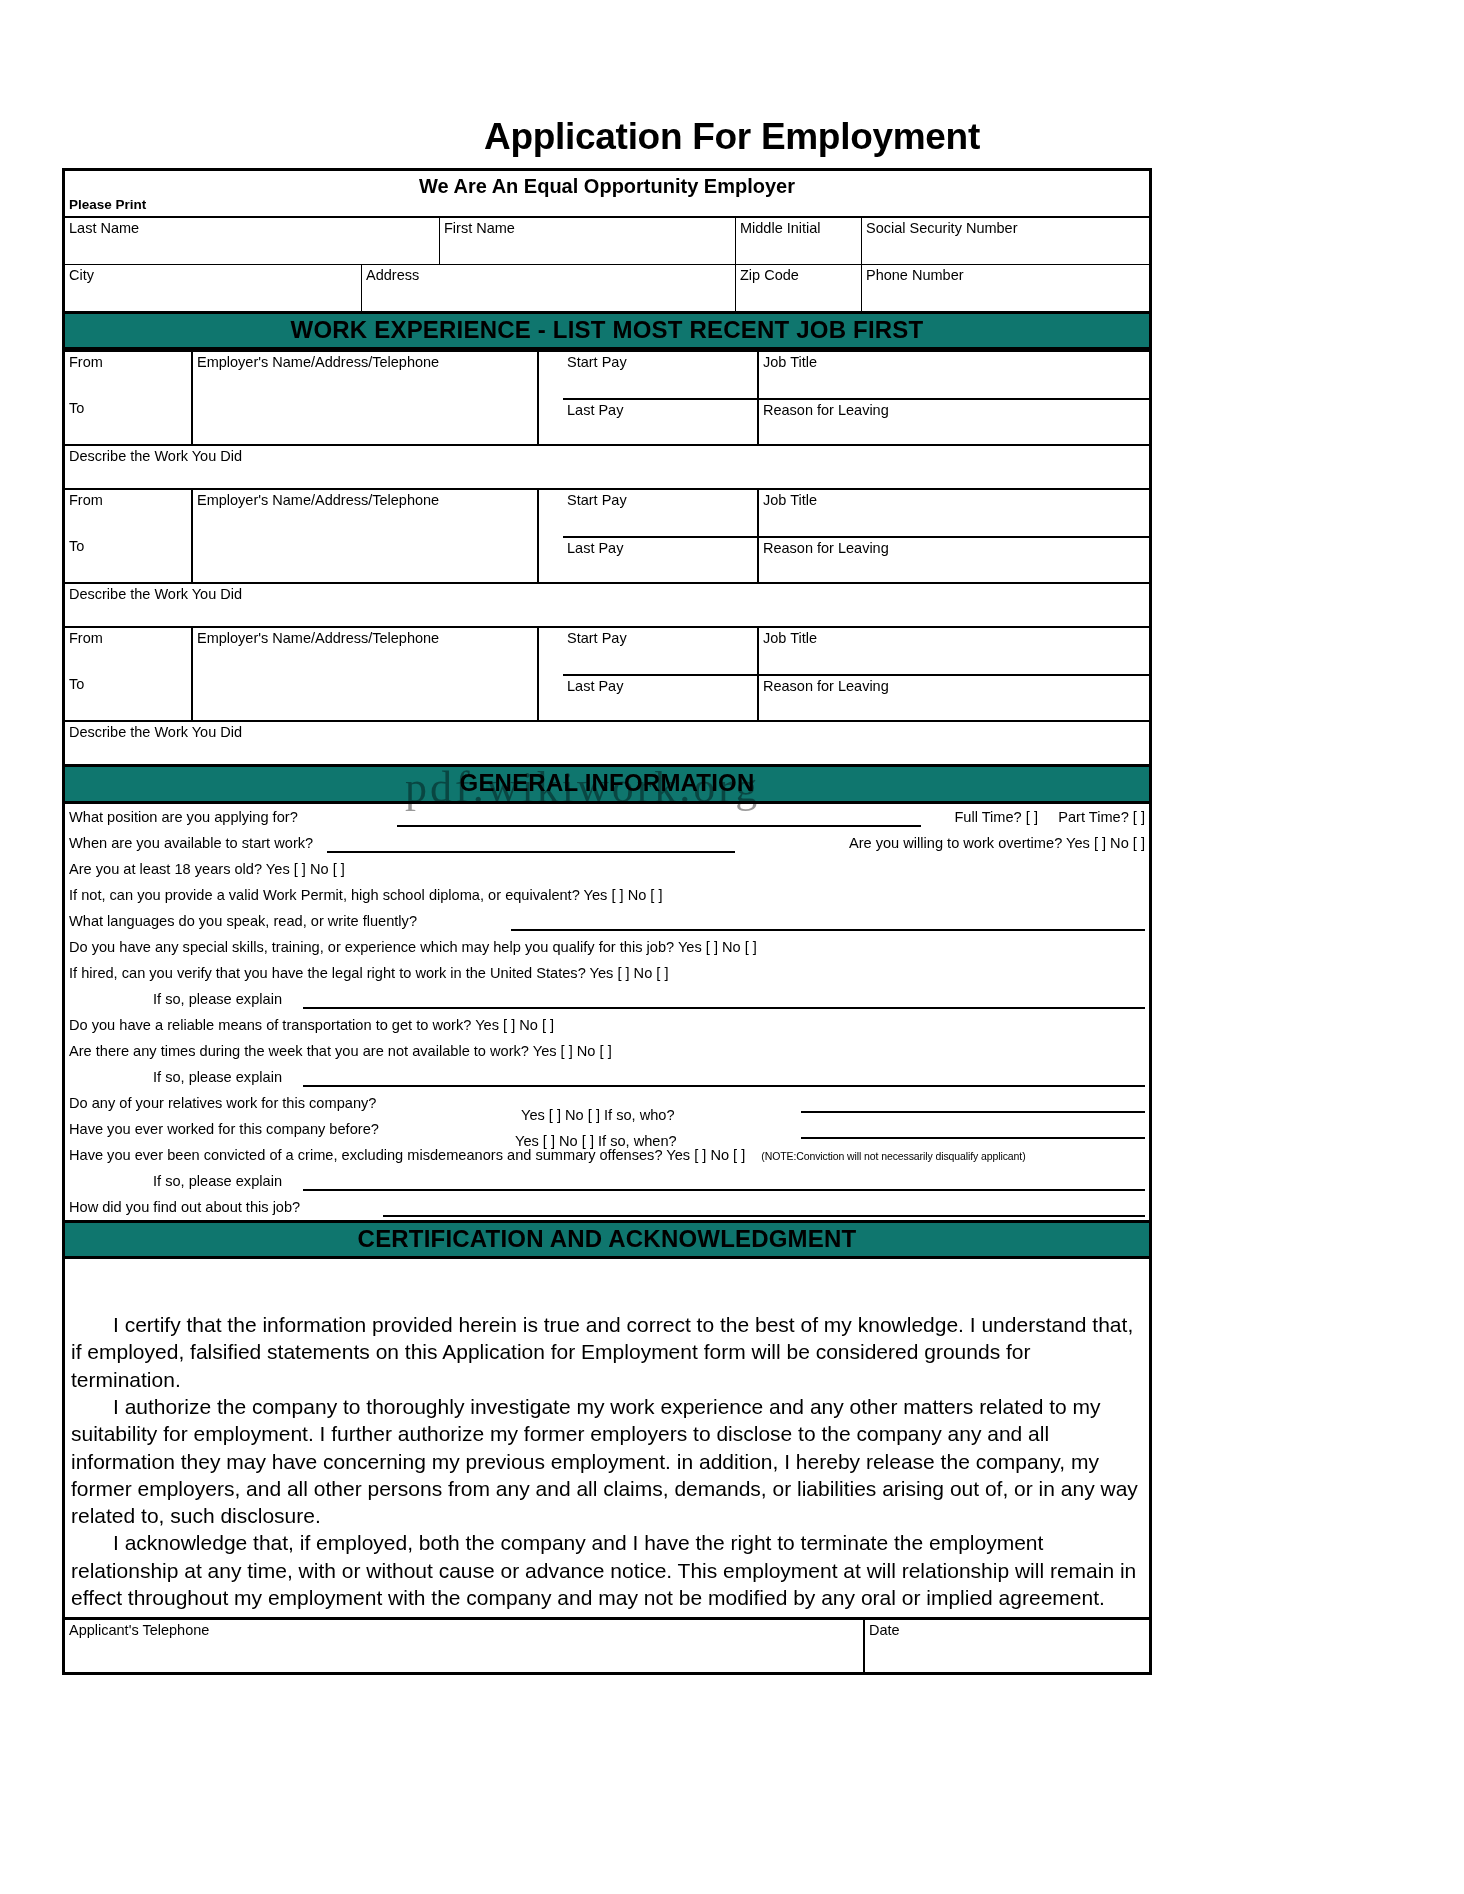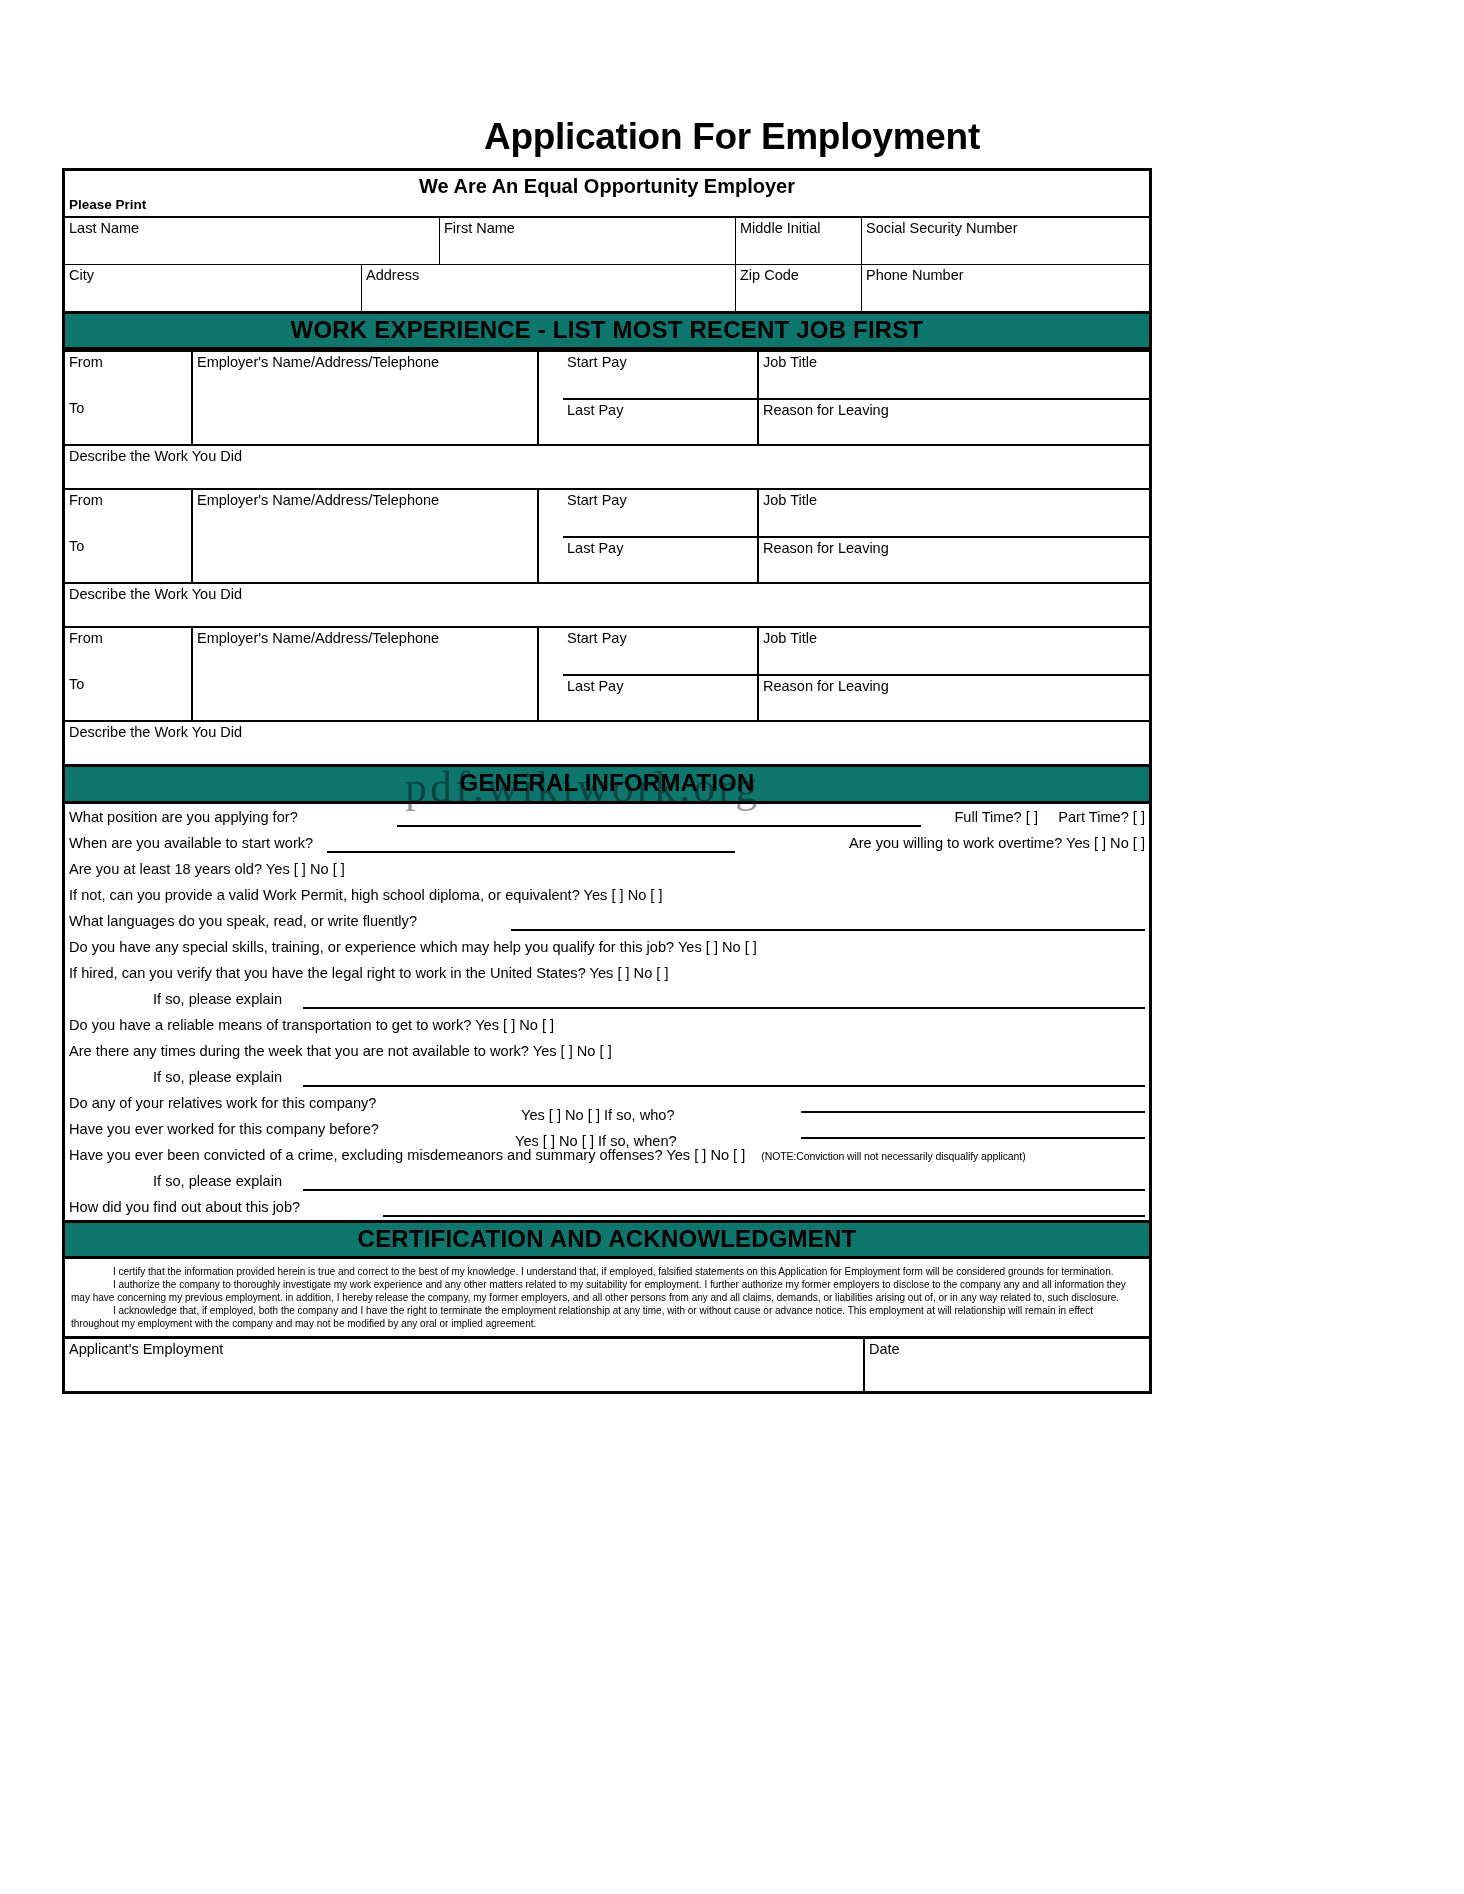--- a/index.html
+++ b/index.html
@@ -165,23 +165,24 @@
   }
   .note {
     font-size: 10.5px;
     letter-spacing: -0.1px;
     padding-left: 16px;
   }
 
   
   .cert-body {
     padding: 6px 8px 6px 6px;
-    font-size: 10px;
+    font-size: 21px;
     line-height: 1.30;
     text-align: left;
+    margin-top: 46px;
   }
   .cert-body p { margin: 0 0 0 0; text-indent: 42px; }
 
   .sig-row { display: flex; border-top: 3px solid #000; }
   .sig-cell {
     height: 52px;
     padding: 3px 0 0 4px;
     font-size: 14.5px;
     line-height: 1.1;
   }
@@ -375,21 +376,21 @@
 
     <div class="banner">CERTIFICATION AND ACKNOWLEDGMENT</div>
 
     <div class="cert-body">
       <p>I certify that the information provided herein is true and correct to the best of my knowledge. I understand that, if employed, falsified statements on this Application for Employment form will be considered grounds for termination.</p>
       <p>I authorize the company to thoroughly investigate my work experience and any other matters related to my suitability for employment. I further authorize my former employers to disclose to the company any and all information they may have concerning my previous employment. in addition, I hereby release the company, my former employers, and all other persons from any and all claims, demands, or liabilities arising out of, or in any way related to, such disclosure.</p>
       <p>I acknowledge that, if employed, both the company and I have the right to terminate the employment relationship at any time, with or without cause or advance notice. This employment at will relationship will remain in effect throughout my employment with the company and may not be modified by any oral or implied agreement.</p>
     </div>
 
     <div class="sig-row">
-      <div class="sig-cell sig-name"><span>Applicant's Employment</span></div>
+      <div class="sig-cell sig-name"><span>Applicant's Telephone</span></div>
       <div class="sig-cell sig-date"><span>Date</span></div>
     </div>
 
   </div>
 
   <div class="watermark">pdf.wikiwork.org</div>
 
 </div>
 
 </body></html>

